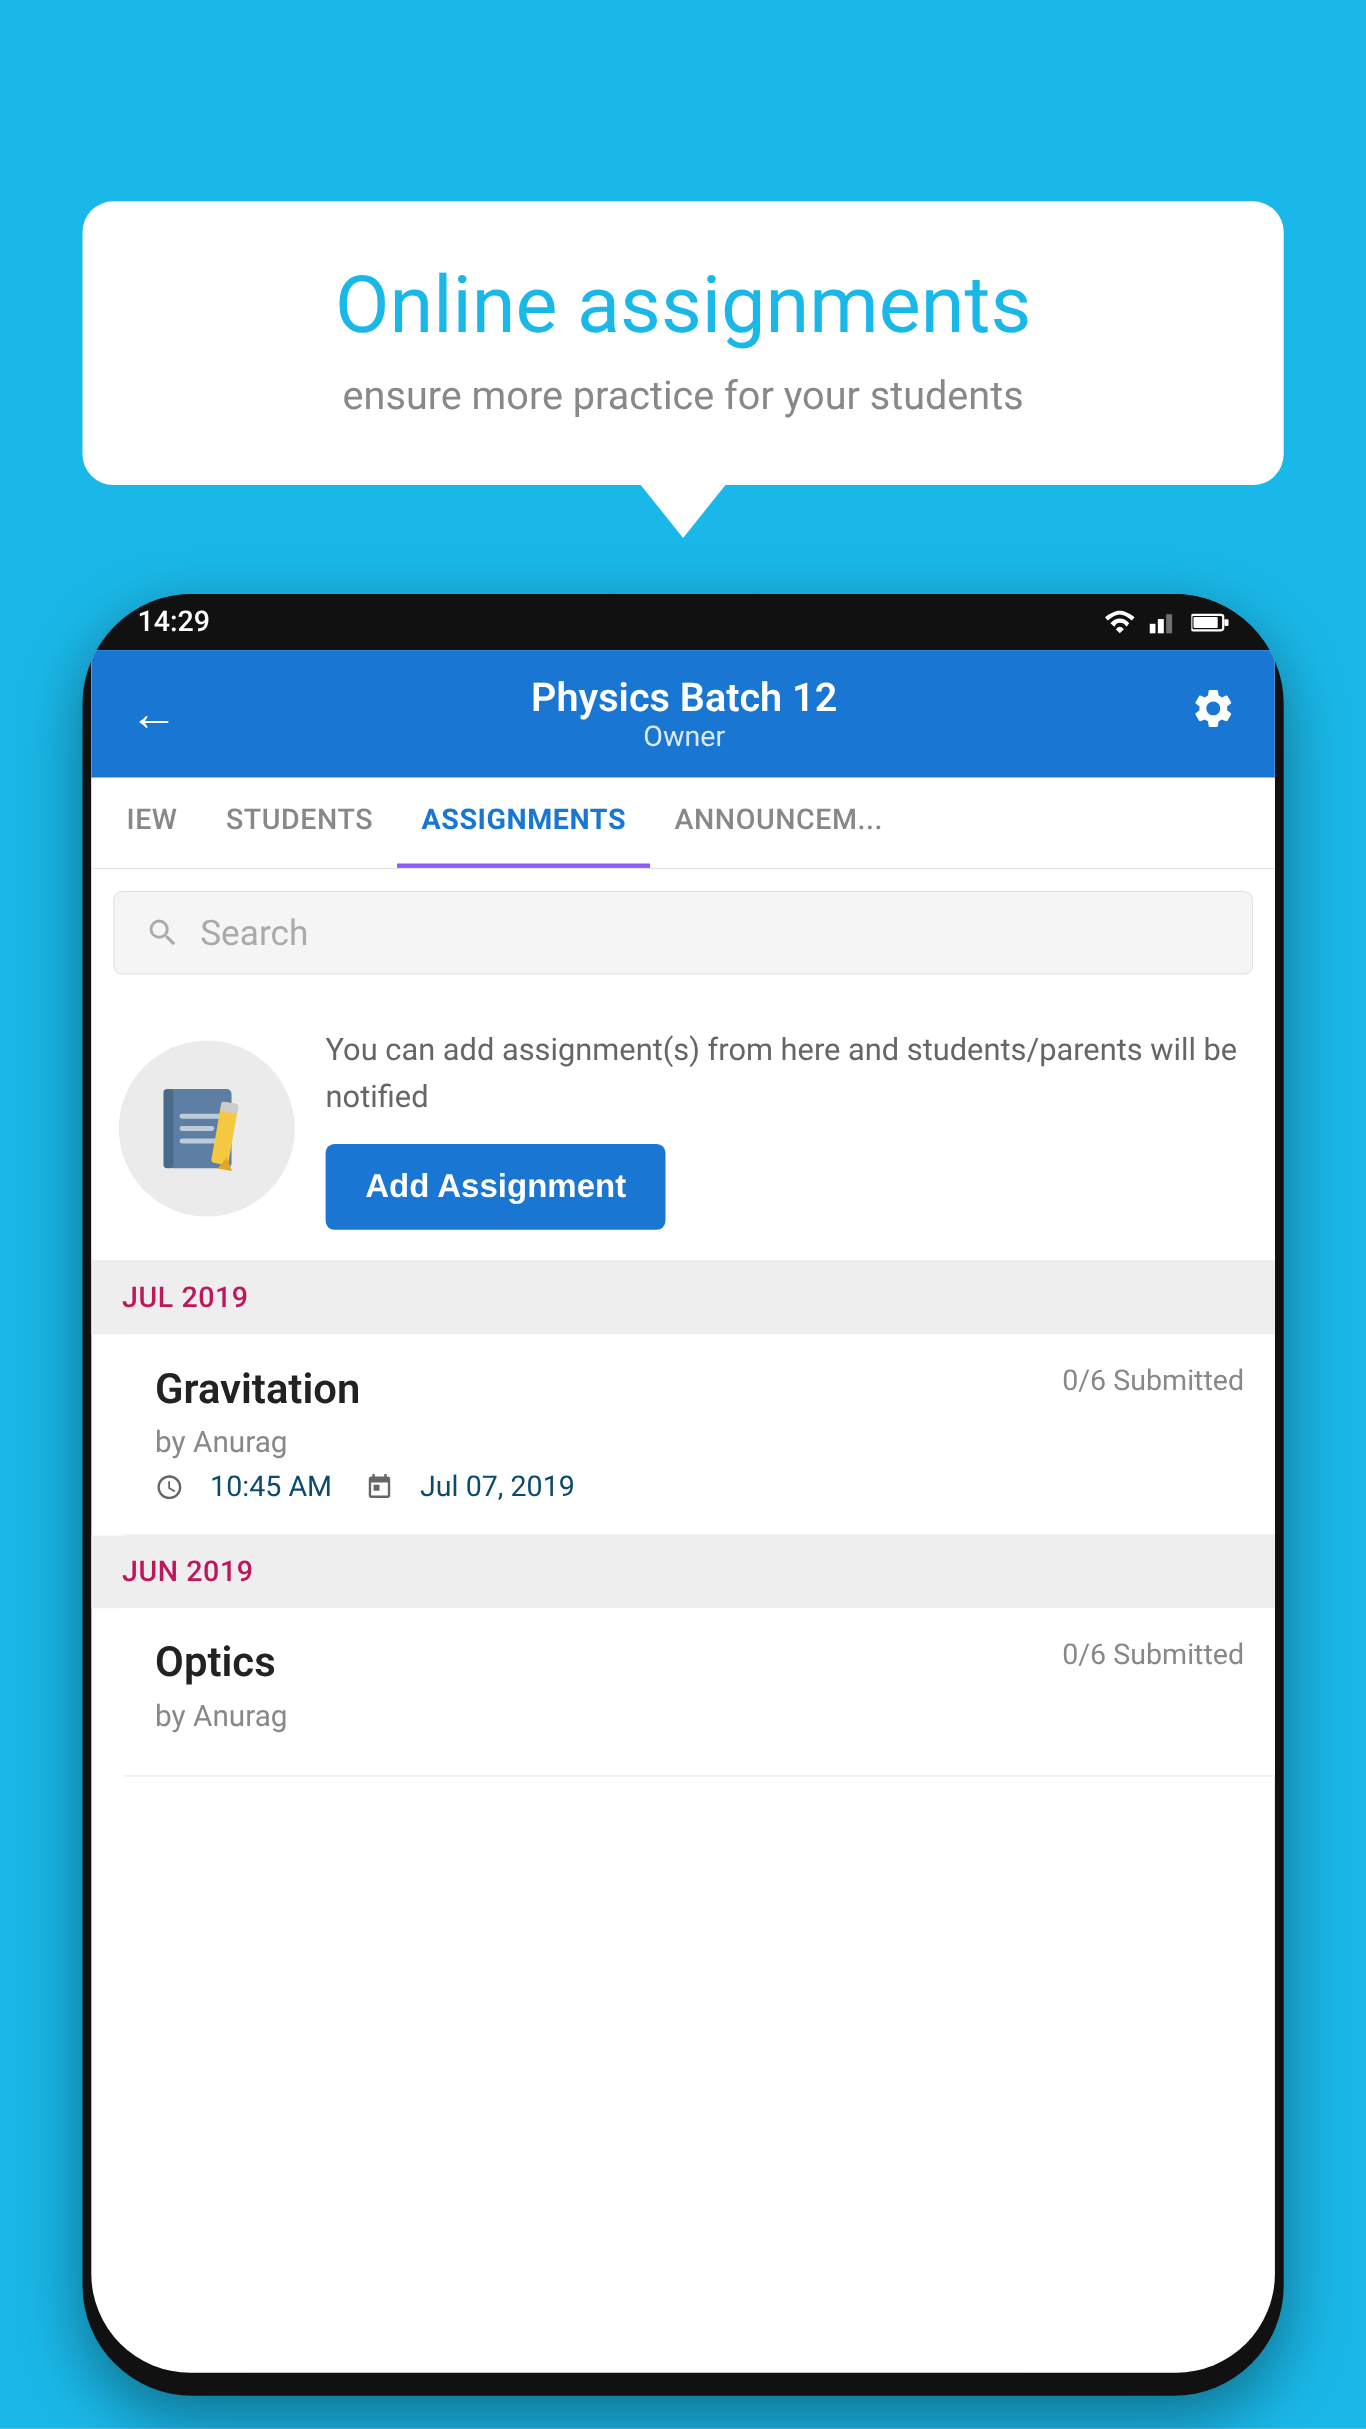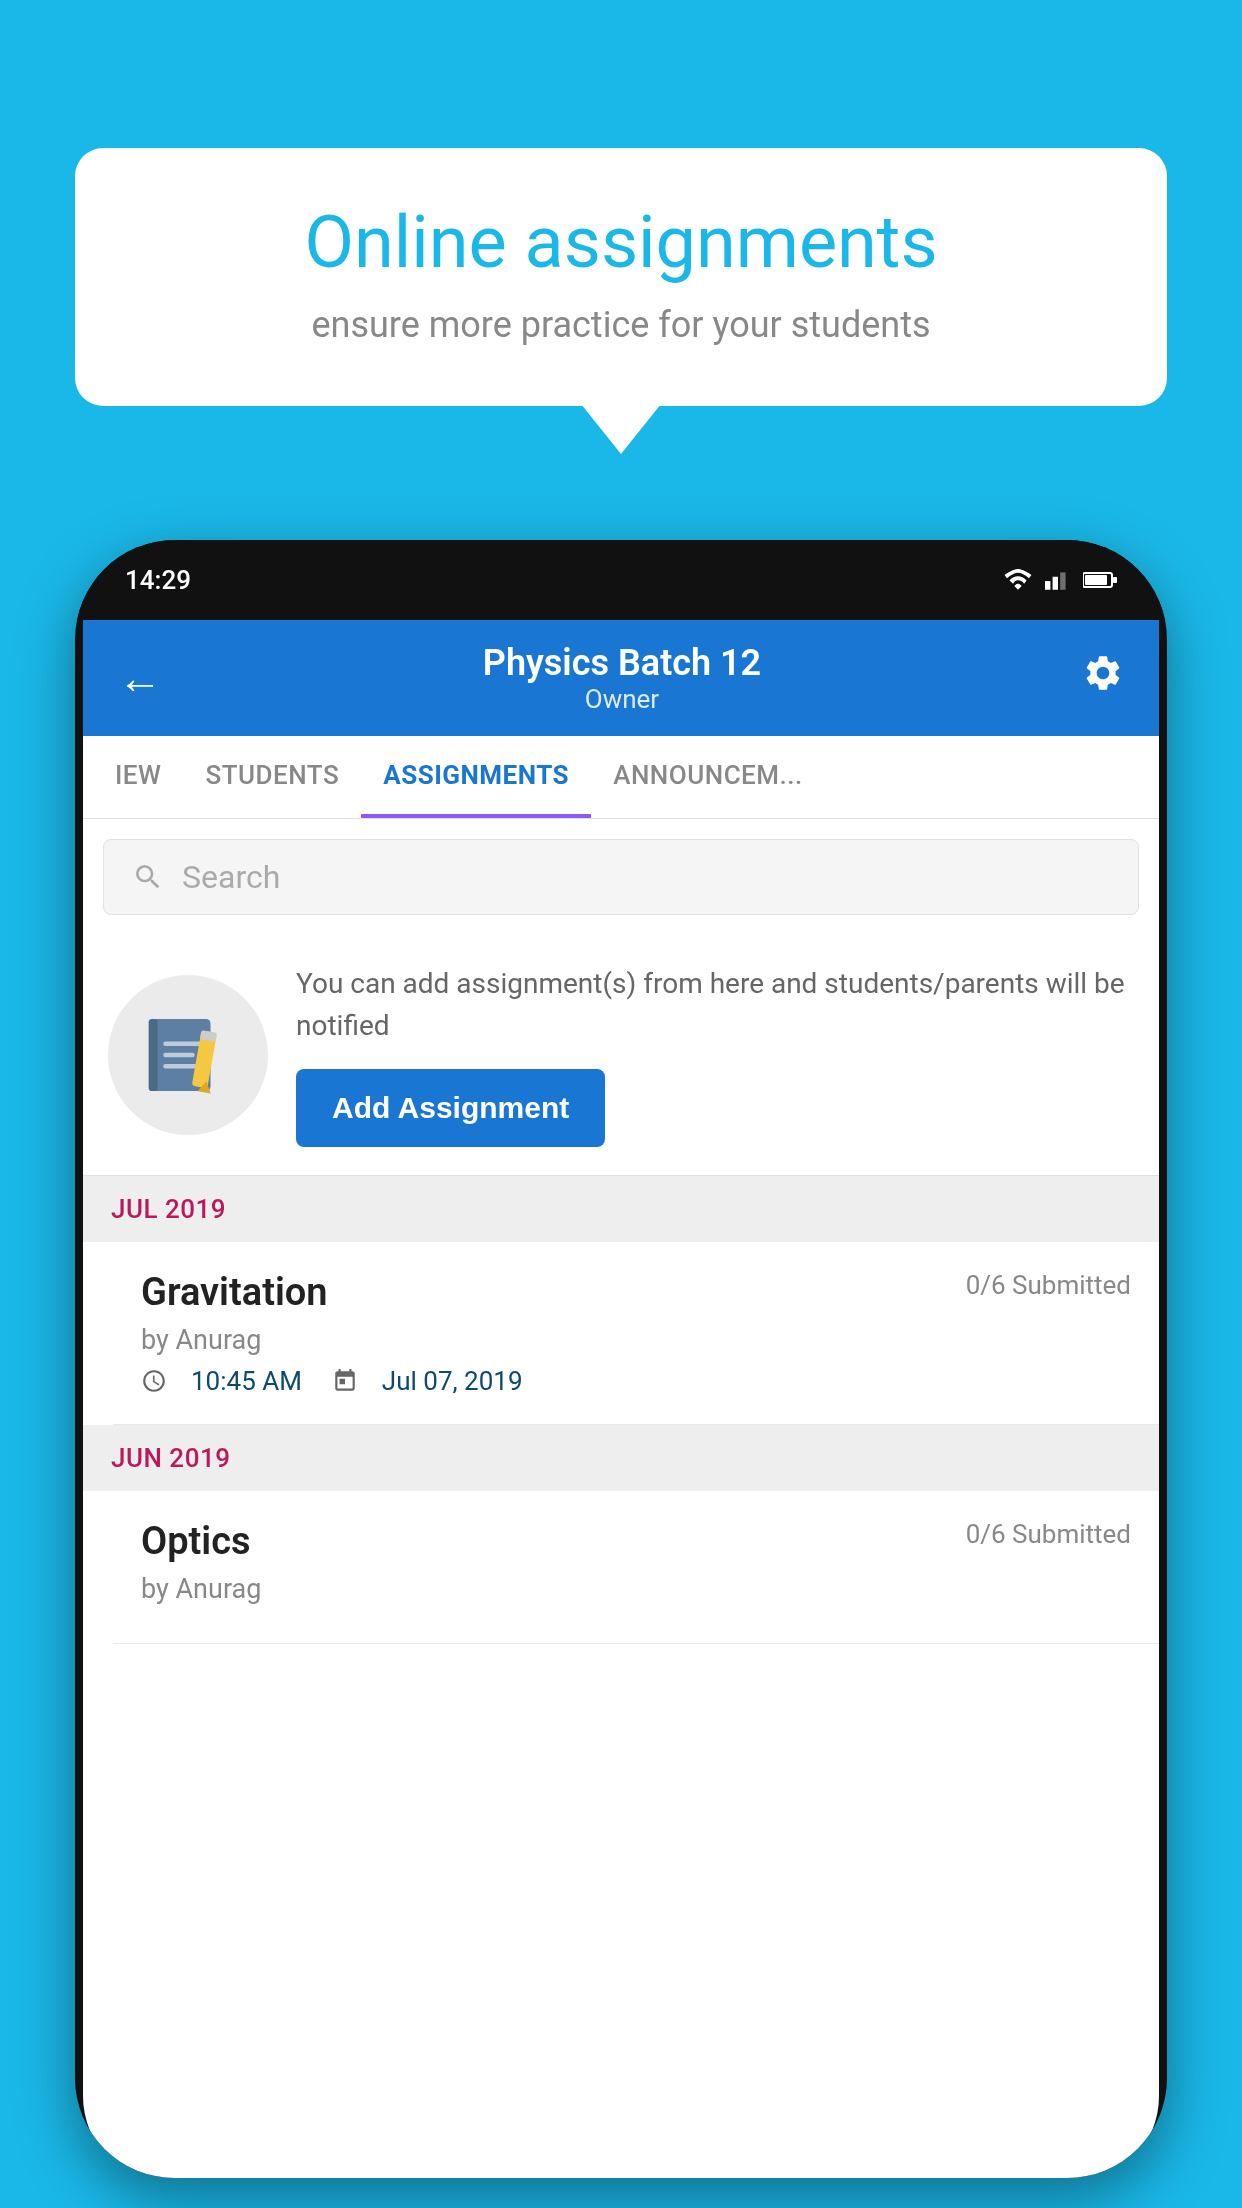--- a/index.html
+++ b/index.html
@@ -9,21 +9,21 @@
       height: 2208px;
       background-color: #1ab8e8;
       font-family: 'Roboto', Arial, sans-serif;
       overflow: hidden;
       position: relative;
     }
 
     
     .speech-bubble {
       position: absolute;
-      top: 148px;
+      top: 183px;
       left: 75px;
       right: 75px;
       background: white;
       border-radius: 28px;
       padding: 55px 60px 60px 60px;
       text-align: center;
     }
     .speech-bubble::after {
       content: '';
       position: absolute;
@@ -59,21 +59,21 @@
       background: #111;
       border-radius: 100px;
       padding: 0;
       overflow: hidden;
       box-shadow: 0 20px 60px rgba(0,0,0,0.4);
     }
 
     
     .phone-top-bar {
       background: #111;
-      height: 80px;
+      height: 51px;
       position: relative;
       display: flex;
       align-items: center;
       justify-content: space-between;
       padding: 0 50px;
       border-radius: 100px 100px 0 0;
     }
     .phone-notch {
       position: absolute;
       top: 0;

